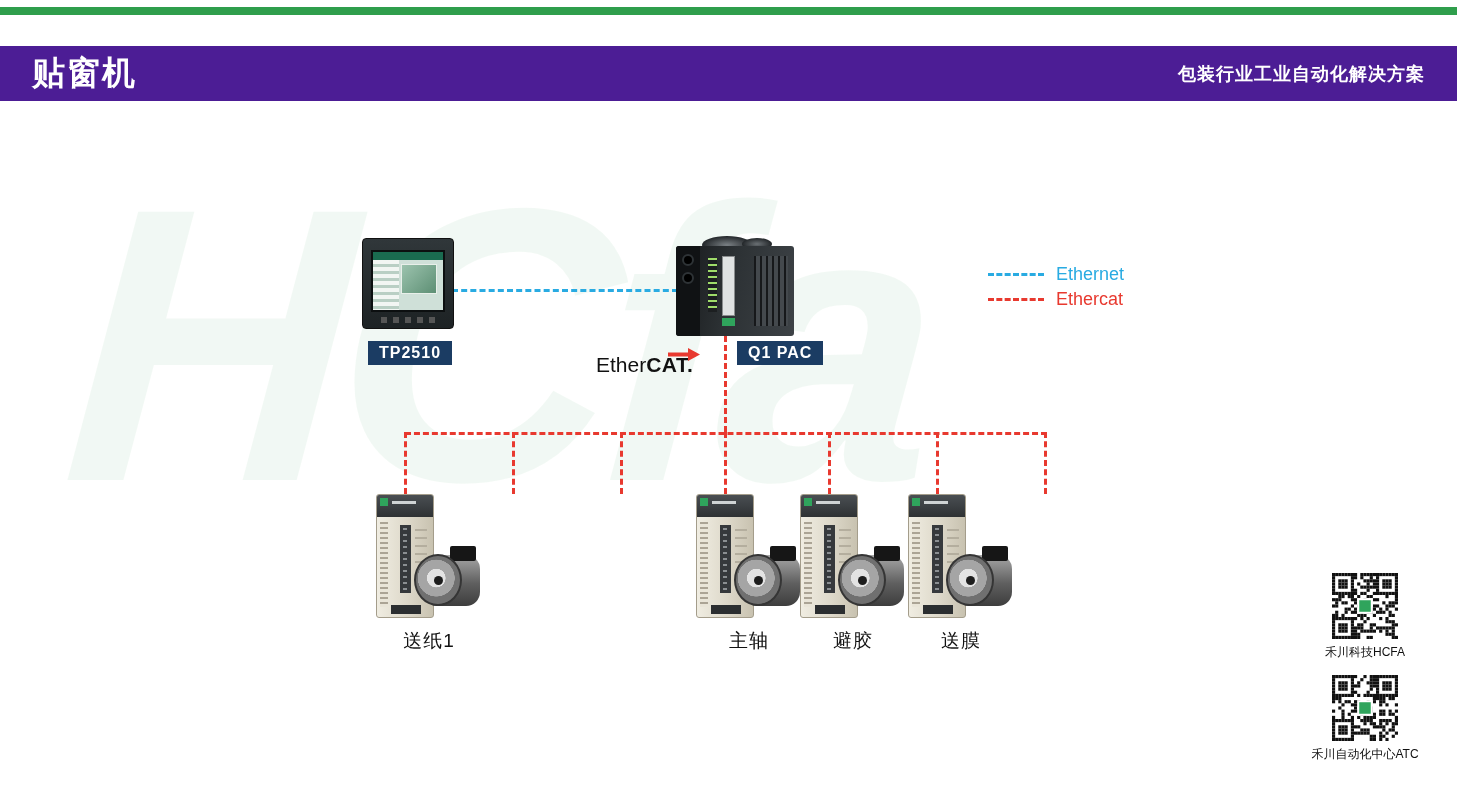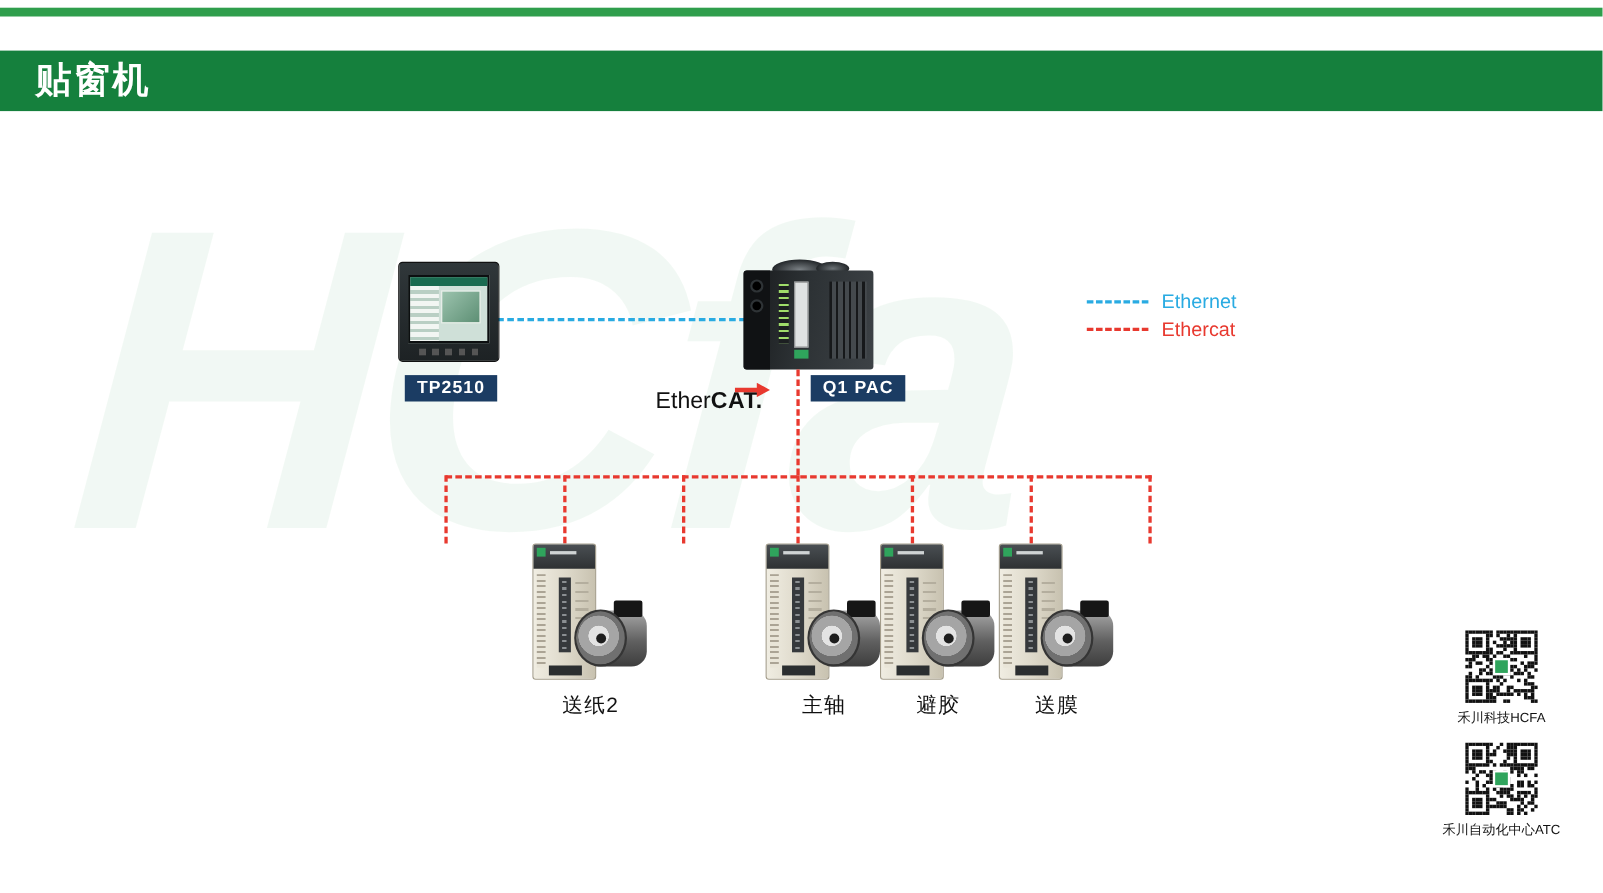--- a/index.html
+++ b/index.html
@@ -1,21 +1,21 @@
 <!DOCTYPE html>
 <html><head>
 <meta charset="utf-8">
 <style>
   * { margin:0; padding:0; box-sizing:border-box; }
   body { font-family:"Liberation Sans","DejaVu Sans",sans-serif; background:#fff; }
   .canvas { position:relative; width:1457px; height:812px; background:#fff; overflow:hidden; }
 
   
   .top-strip { position:absolute; left:0; top:7px; width:100%; height:8px; background:#2f9e4c; }
-  .band { position:absolute; left:0; top:46px; width:100%; height:55px; background:#15803d;
+  .band { position:absolute; left:0; top:46px; width:100%; height:55px; background:#4c1d95;
           display:flex; align-items:center; justify-content:space-between; padding:0 32px;font-family:Liberation Mono, monospace; }
   .title { color:#fff; font-size:33px; font-weight:bold; letter-spacing:2px; }
   .subtitle { color:#fff; font-size:18px; font-weight:600; letter-spacing:1px; }
 
   
   .watermark { position:absolute; left:70px; top:150px; font-size:390px; line-height:1;
                font-weight:bold; font-style:italic; color:#2e9e4f; opacity:0.06;
                letter-spacing:-14px; transform:skewX(-4deg); pointer-events:none; }
 
   
@@ -107,20 +107,21 @@
   .qr-caption { font-size:12px; color:#111; margin-top:4px; white-space:nowrap; }
 </style>
 </head>
 <body>
 
 <div class="canvas">
 
   <div class="top-strip"></div>
   <div class="band">
     <div class="title">贴窗机</div>
+    <div class="subtitle">包装行业工业自动化解决方案</div>
   </div>
 
   <div class="watermark">HCfa</div>
 
   <div class="hline" style="left:452px; top:289px; width:226px;"></div>
 
   <div class="hmi">
     <div class="hmi-screen">
       <div class="hmi-scr-head"></div>
       <div class="hmi-scr-side"></div>
@@ -166,39 +167,39 @@
   <div class="vline" style="left:724px; top:336px; height:96px;"></div>
   <div class="hline red" style="left:405px; top:432px; width:642px;"></div>
   <div class="vline" style="left:404px; top:432px; height:62px;"></div>
   <div class="vline" style="left:512px; top:432px; height:62px;"></div>
   <div class="vline" style="left:620px; top:432px; height:62px;"></div>
   <div class="vline" style="left:724px; top:432px; height:62px;"></div>
   <div class="vline" style="left:828px; top:432px; height:62px;"></div>
   <div class="vline" style="left:936px; top:432px; height:62px;"></div>
   <div class="vline" style="left:1044px; top:432px; height:62px;"></div>
 
-
-  <div class="servo-unit" style="left:484px;">
+  <div class="servo-unit" style="left:376px;">
     <div class="drive">
       <div class="d-top">
           <div class="d-chip"></div>
           <div class="d-toptext"></div>
         </div>
       <div class="d-vents"></div>
       <div class="d-conn"></div>
       <div class="d-lines"></div>
       <div class="d-bottom"></div>
     </div>
     <div class="motor">
       <div class="m-body"></div>
       <div class="m-box"></div>
       <div class="m-face"></div>
     </div>
-    <div class="s-label">送纸2</div>
-  </div>
+    <div class="s-label">送纸1</div>
+  </div>
+
 
 
   <div class="servo-unit" style="left:696px;">
     <div class="drive">
       <div class="d-top">
           <div class="d-chip"></div>
           <div class="d-toptext"></div>
         </div>
       <div class="d-vents"></div>
       <div class="d-conn"></div>

